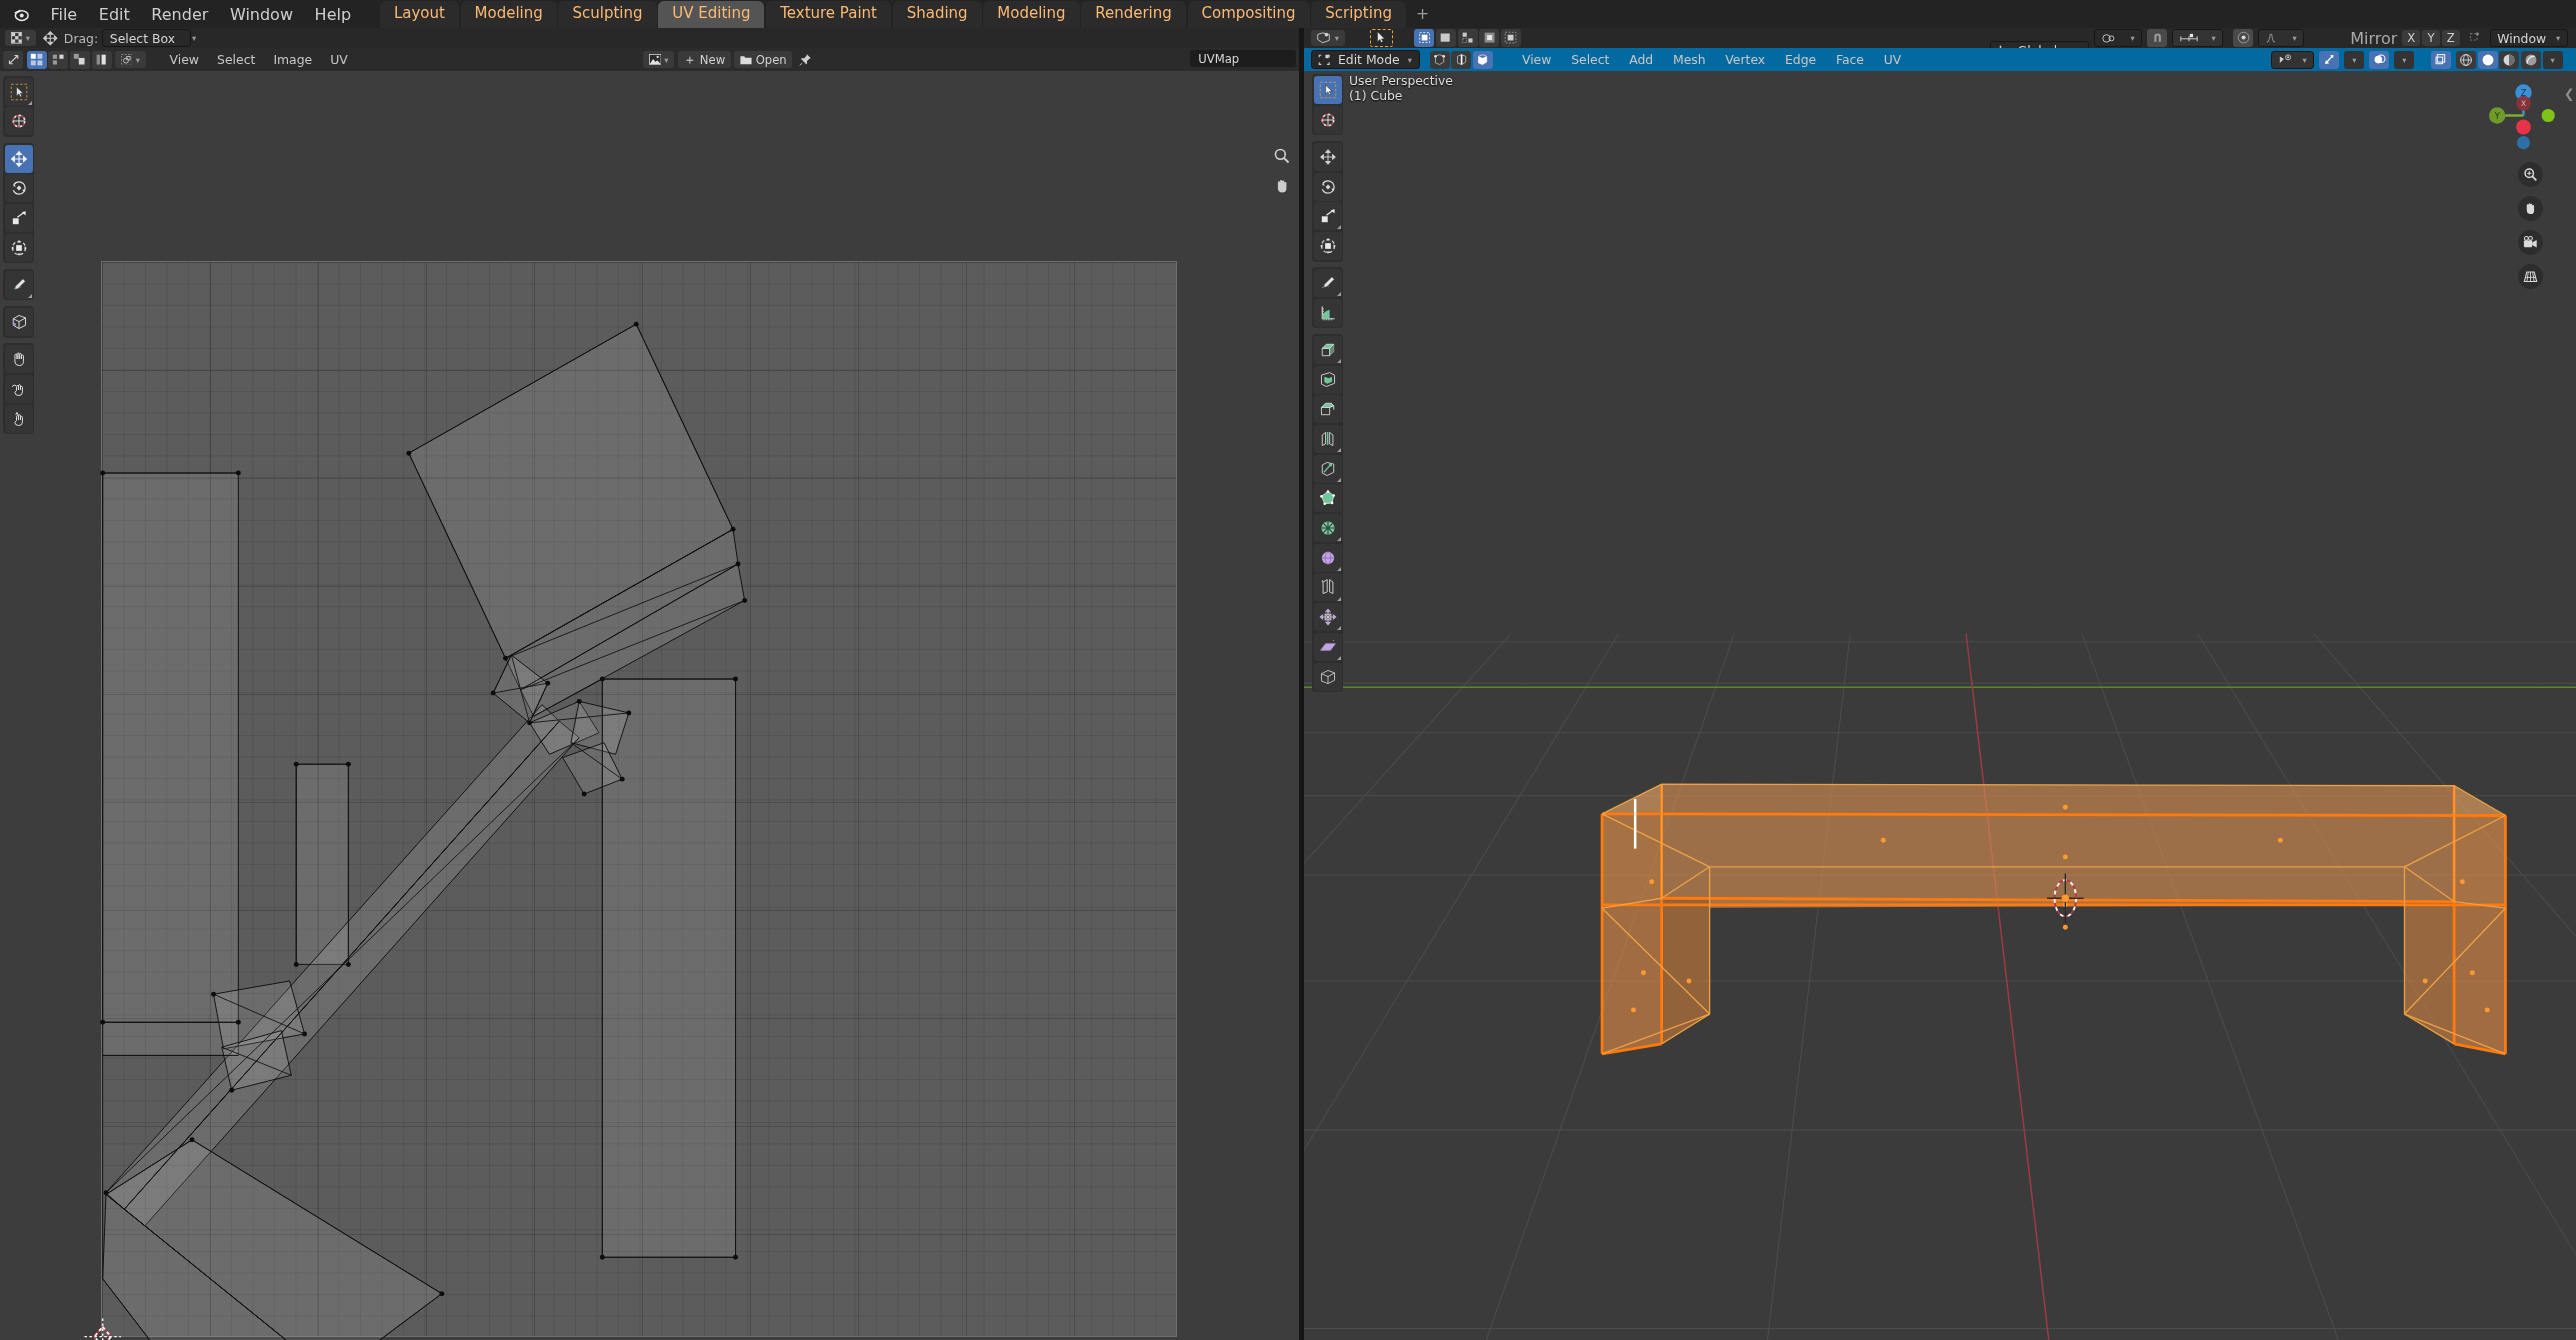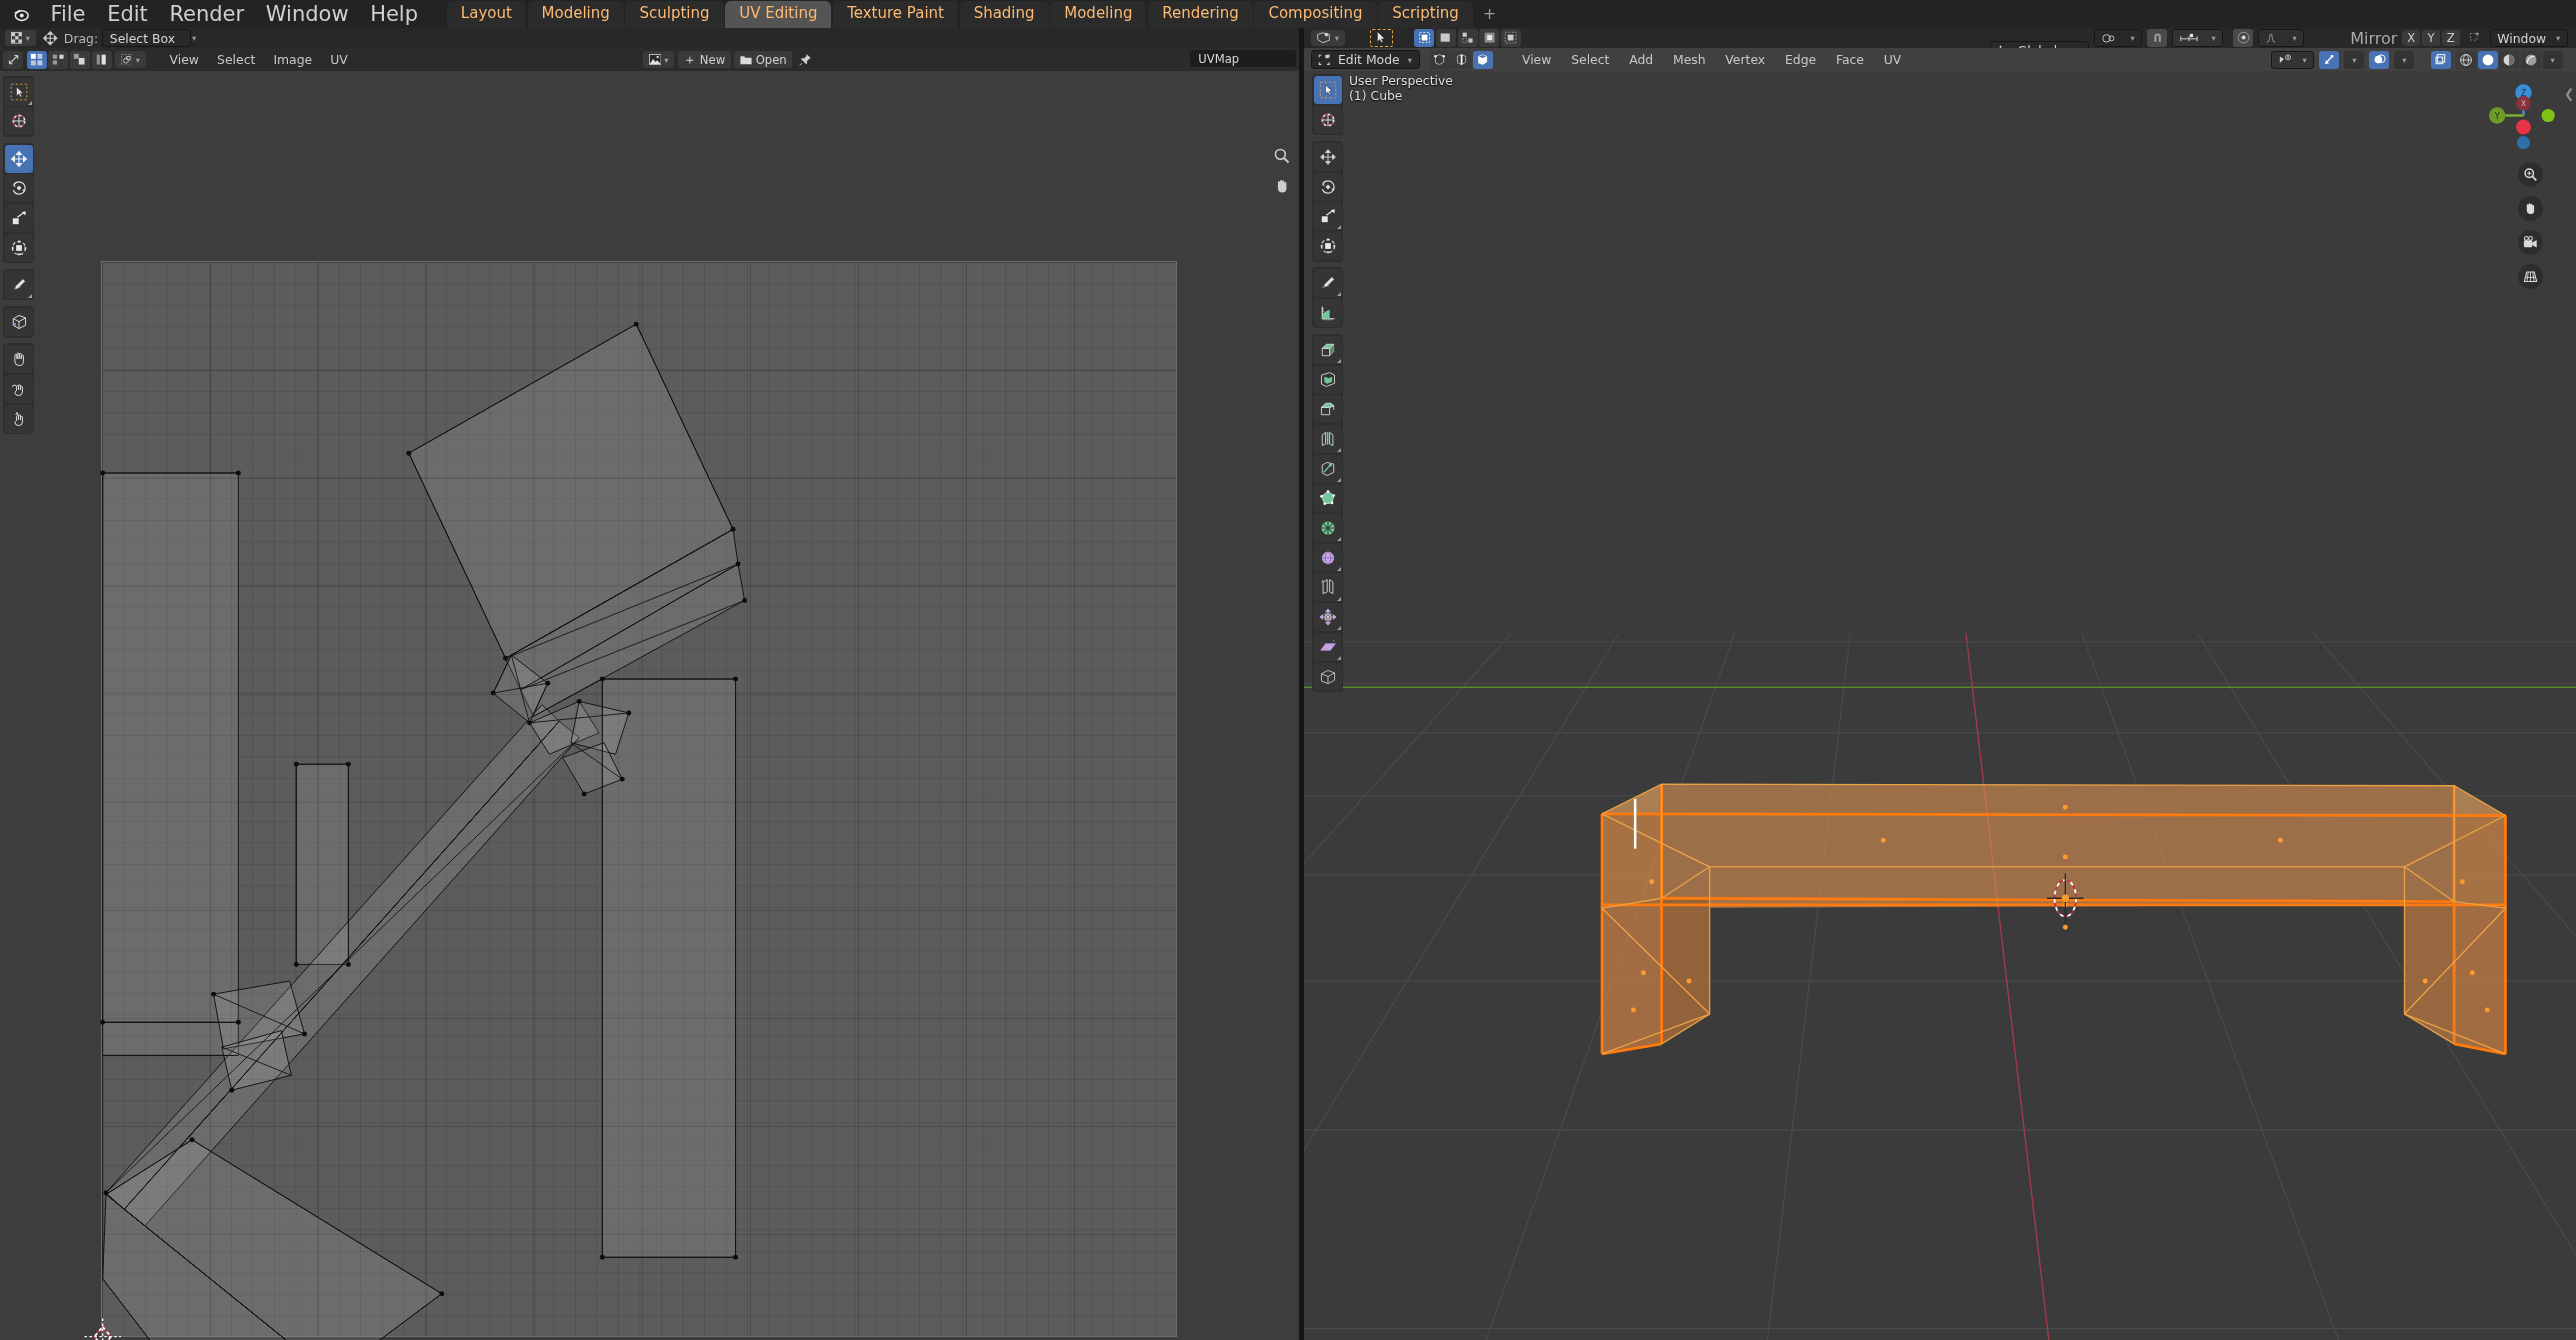--- a/index.html
+++ b/index.html
@@ -11,21 +11,21 @@
   }
   #app{ position:relative; width:2576px; height:1341px; }
 
   
   .topbar{
     position:absolute; left:0; top:0; width:2576px; height:28px;
     background:#232323; display:flex; align-items:center; padding-left:11.6px;
   }
   .blender-logo{ width:18px; height:18px; margin-right:10px; flex:0 0 auto; }
   .menu-item{
-    color:#cfcfcf; font-size:21px; padding:2.5px 10.8px; border-radius:3.3px;
+    color:#cfcfcf; font-size:16px; padding:2.5px 10.8px; border-radius:3.3px;
     white-space:nowrap; cursor:default;
   }
   .ws-tabs{ display:flex; align-items:flex-end; height:28px; margin-left:18px; }
   .ws-tab{
     color:#fdba74; font-size:15px; padding:5.8px 14px 6.6px 14px;
     background:#2b2b2b; border-radius:5.8px 5.8px 0 0; margin-right:1.7px;
     white-space:nowrap; cursor:default; line-height:15px;
   }
   .ws-tab.active{ background:#545454; color:#fdba74; }
   .ws-add{ color:#9b9b9b; font-size:15.7px; padding:5px 8.3px; cursor:default; }
@@ -109,21 +109,21 @@
   
   .vsplit{ position:absolute; left:1299px; top:28px; width:5px; height:1312px; background:#161616; }
 
   
   .vp-headrow1{
     position:absolute; left:1304px; top:28px; width:1272px; height:20px;
     background:#282828; display:flex; align-items:center; padding-left:6.6px; gap:5px;
   }
   .vp-headrow2{
     position:absolute; left:1304px; top:48px; width:1272px; height:23px;
-    background:#404040; display:flex; align-items:center; padding-left:6.6px; gap:5px;
+    background:#0369a1; display:flex; align-items:center; padding-left:6.6px; gap:5px;
   }
   .vparea{
     position:absolute; left:1304px; top:71px; width:1272px; height:1269px;
     background:#3b3b3b; overflow:hidden;
   }
   .vp-toolbar{
     position:absolute; left:8.3px; top:3.3px; width:31px; z-index:5;
     display:flex; flex-direction:column;
   }
   .vp-overlay-text{

